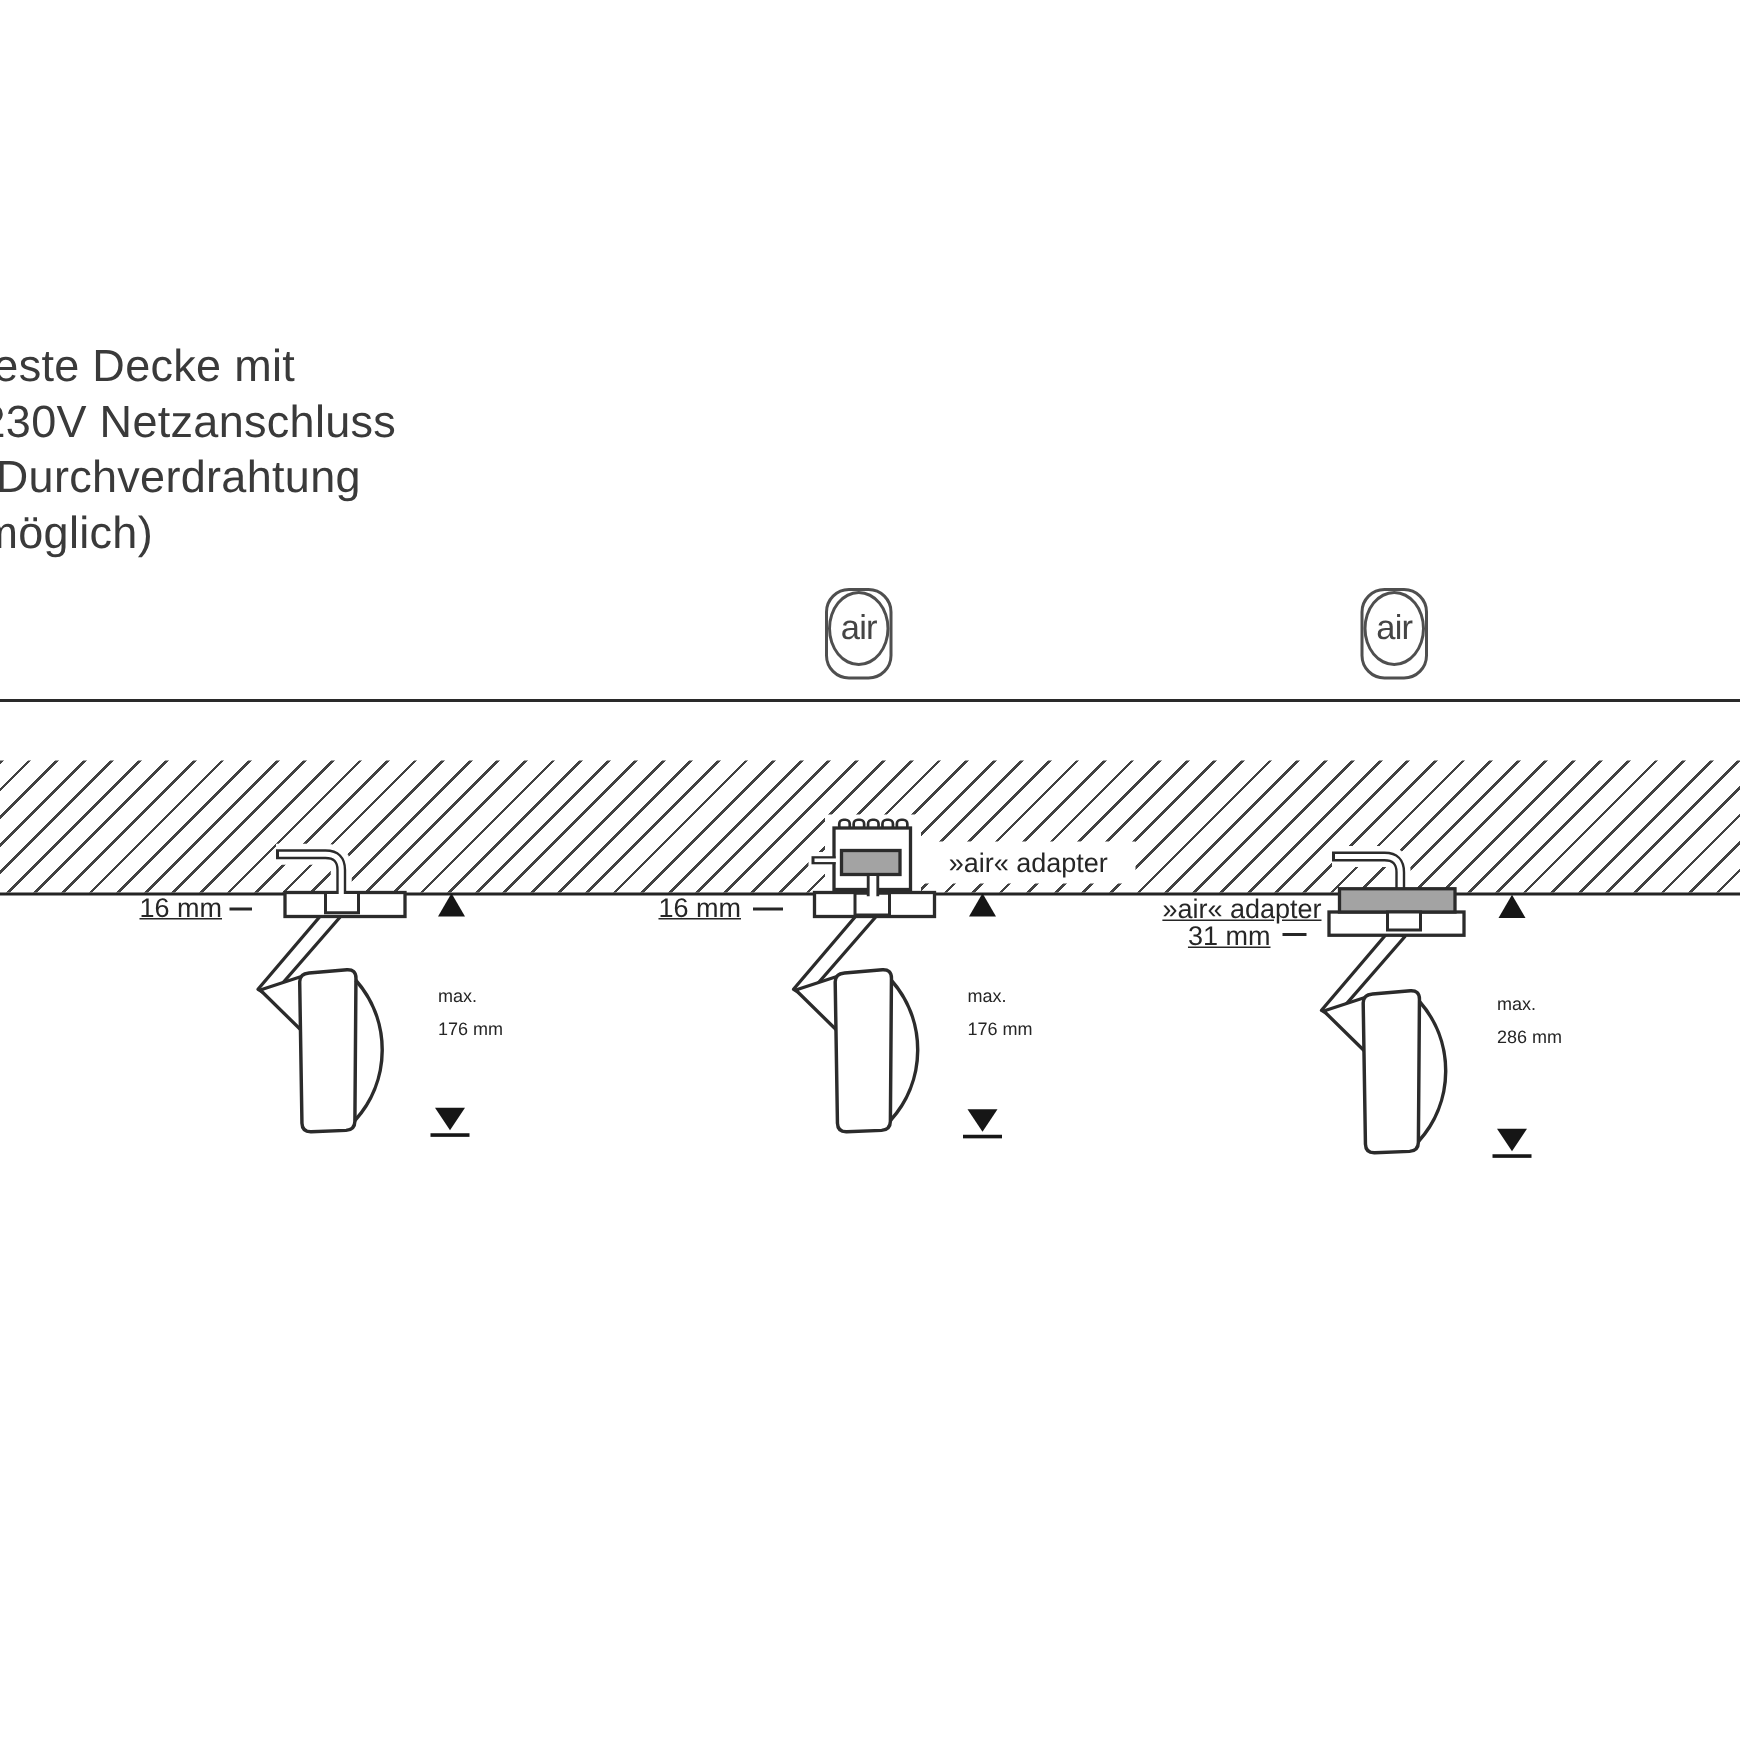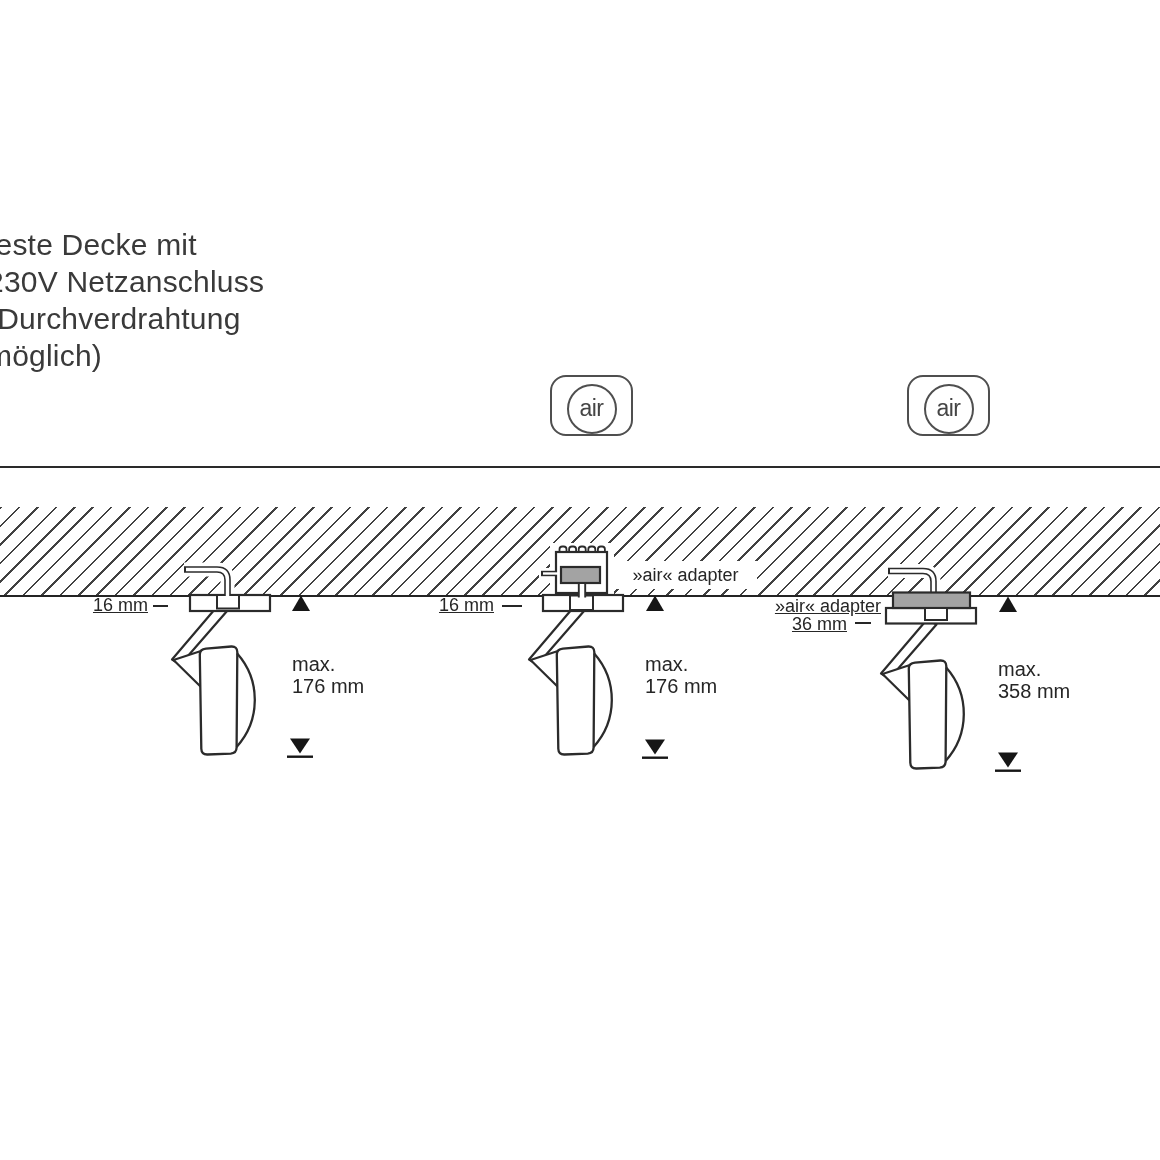--- a/index.html
+++ b/index.html
@@ -9,23 +9,23 @@
     color:#2e2e2e;
   }
   .intro{
     position:absolute;left:-13px;top:226px;width:340px;
     font-size:30px;line-height:37px;color:#3a3a3a;letter-spacing:0.2px;
   }
   .divider{
     position:absolute;left:0;top:466px;width:1160px;height:2.2px;background:#2a2a2a;
   }
   .badge{
-    position:absolute;top:375px;width:83px;height:61px;box-sizing:border-box;
+    position:absolute;top:392px;width:45px;height:61px;box-sizing:border-box;
     border:2.4px solid #4f4f4f;border-radius:16px;background:#fff;
-    display:flex;align-items:flex-end;justify-content:center;
+    display:flex;align-items:flex-start;justify-content:center;
   }
   .badge.b1{left:550px;}
   .badge.b2{left:907px;}
   .badge .circle{
     width:50px;height:50px;box-sizing:border-box;border:2.4px solid #4f4f4f;
     border-radius:50%;display:flex;align-items:center;justify-content:center;
   }
   .badge .air-label{font-size:23px;color:#454545;letter-spacing:-0.5px;padding-bottom:2px;}
   .ceiling{
     position:absolute;left:0;top:507px;width:1160px;height:88px;
@@ -36,21 +36,21 @@
   }
   svg.art{position:absolute;left:0;top:0;}
   .lbl{position:absolute;font-size:18px;line-height:18px;color:#262626;white-space:nowrap;}
   .lbl.right{text-align:right;text-decoration:underline;}
   .dash{position:absolute;height:2.4px;background:#262626;}
   .adapter-tag{
     position:absolute;left:614px;top:561px;width:143px;height:28px;
     background:#fff;display:flex;align-items:center;justify-content:center;
     font-size:18px;color:#262626;white-space:nowrap;
   }
-  .maxlbl{position:absolute;font-size:20px;line-height:21.5px;color:#262626;white-space:nowrap;}
+  .maxlbl{position:absolute;font-size:12px;line-height:21.5px;color:#262626;white-space:nowrap;}
 </style>
 </head>
 <body>
 
 <div class="stage">
 
   <div class="intro">
     <div>feste Decke mit</div>
     <div>230V Netzanschluss</div>
     <div>(Durchverdrahtung</div>
@@ -157,29 +157,29 @@
 
   <div class="lbl right" style="left:60px;top:596px;width:88px;">16 mm</div>
   <div class="dash" style="left:153px;top:604.5px;width:15px;"></div>
 
   <div class="lbl right" style="left:406px;top:596px;width:88px;">16 mm</div>
   <div class="dash" style="left:502px;top:604.5px;width:20px;"></div>
 
   <div class="adapter-tag">»air« adapter</div>
 
   <div class="lbl right" style="left:740px;top:597px;width:141px;">»air« adapter</div>
-  <div class="lbl right" style="left:740px;top:615px;width:107px;">36 mm</div>
+  <div class="lbl right" style="left:740px;top:615px;width:107px;">31 mm</div>
   <div class="dash" style="left:855px;top:621.5px;width:16px;"></div>
 
   <div class="maxlbl" style="left:292px;top:654px;">
     <div>max.</div>
     <div>176 mm</div>
   </div>
   <div class="maxlbl" style="left:645px;top:654px;">
     <div>max.</div>
     <div>176 mm</div>
   </div>
   <div class="maxlbl" style="left:998px;top:659px;">
     <div>max.</div>
-    <div>358 mm</div>
+    <div>286 mm</div>
   </div>
 
 </div>
 
 </body></html>

